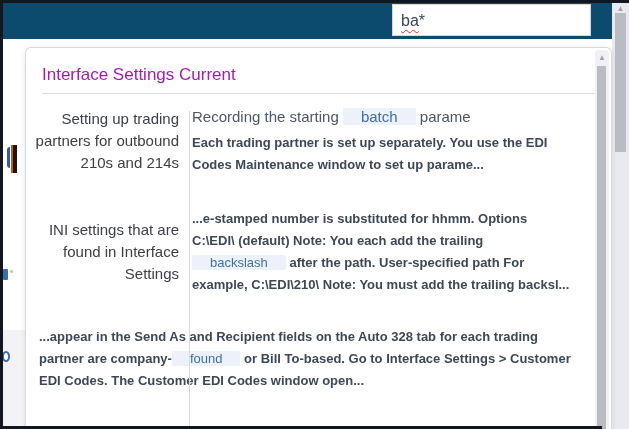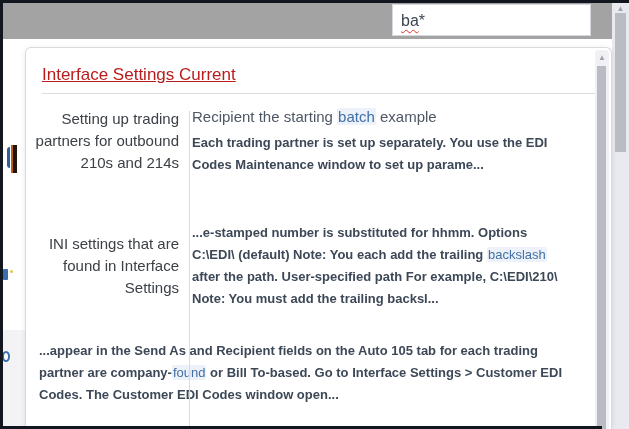--- a/index.html
+++ b/index.html
@@ -7,21 +7,21 @@
     position:relative;width:629px;height:429px;overflow:hidden;
     font-family:"Liberation Sans","DejaVu Sans",sans-serif;
     background:#fff;
   }
   
   .border-top{position:absolute;left:0;top:0;width:629px;height:3px;background:#12161f;z-index:60;}
   .border-left{position:absolute;left:0;top:0;width:3px;height:429px;background:#12161f;z-index:60;}
   .border-bottom{position:absolute;left:0;top:426px;width:602px;height:3px;background:#12161f;z-index:60;}
 
   
-  .topbar{position:absolute;left:3px;top:3px;width:609px;height:36px;background:#a3a3a3;z-index:5;}
+  .topbar{position:absolute;left:3px;top:3px;width:609px;height:36px;background:#0c4a6e;z-index:5;}
   .search-box{
     position:absolute;left:389px;top:1px;width:199px;height:32px;
     background:#ffffff;border:1px solid #d6d7de;
     font-size:16px;color:#3e4552;line-height:32px;padding-left:8px;box-sizing:border-box;
     cursor:text;
   }
   .misspelled{
     text-decoration:underline;text-decoration-style:wavy;
     text-decoration-color:#d9362b;text-decoration-thickness:1px;
     text-underline-offset:3px;
@@ -43,38 +43,38 @@
   .outer-scrollbar .scroll-arrow{margin-top:5px;}
   .outer-thumb{position:absolute;left:3px;top:13px;width:11px;height:139px;background:#b9bcc3;cursor:pointer;}
 
   
   .panel{
     position:absolute;left:25px;top:47px;width:587px;height:382px;
     background:#ffffff;border:1px solid #d9dade;border-bottom:none;
     border-radius:6px 6px 0 0;box-sizing:border-box;
     box-shadow:0 1px 5px rgba(40,40,60,0.10);z-index:20;
   }
-  .panel-title{margin:16px 16px 0;font-size:17px;color:#b91c1c;line-height:22px;text-decoration:underline;}
+  .panel-title{margin:16px 16px 0;font-size:17px;color:#a21caf;line-height:22px;}
   .panel-divider{margin:7px 16px 0;border-bottom:1px solid #dcdce0;height:0;}
 
   .results{position:relative;padding:0 40px 0 0;}
   .results::before{
     content:"";position:absolute;left:163px;top:5px;bottom:-290px;width:1px;background:#dbdbdf;
   }
   .row{display:flex;align-items:center;cursor:pointer;}
   .row:nth-child(1){margin-top:12px;}
-  .row:nth-child(2){margin-top:46px;}
+  .row:nth-child(2){margin-top:32px;}
   .row:nth-child(3){margin-top:30px;}
   .topic{
     flex:0 0 153px;text-align:right;font-size:15px;line-height:22px;color:#3c4147;
   }
   .content{flex:1;padding-left:13px;min-width:0;}
   .result-title{font-size:15px;line-height:22px;color:#4e5764;margin-bottom:4px;}
   .result-snippet{font-size:13px;line-height:22px;color:#3d4857;font-weight:700;}
-  .hl{color:#4170a6;background:#edf1f9;font-weight:400;padding:0 1px;border-radius:2px;}
+  .hl{color:#4170a6;background:#edf1f9;font-weight:400;padding:0 18px;border-radius:2px;}
 
   
   .inner-scrollbar{position:absolute;top:2px;right:2px;bottom:0;width:14px;background:#f1f1f5;border-radius:4px 4px 0 0;}
   .inner-scrollbar .scroll-arrow{margin-top:4px;}
   .inner-thumb{position:absolute;left:2px;top:16px;bottom:0;width:9px;background:#b9bcc3;cursor:pointer;}
 </style>
 </head>
 <body>
 
 <div class="screen">
@@ -95,33 +95,33 @@
   </div>
 
   <div class="panel">
     <div class="panel-title">Interface Settings Current</div>
     <div class="panel-divider"></div>
 
     <div class="results">
         <div class="row">
           <div class="topic">Setting up trading partners for outbound 210s and 214s</div>
           <div class="content">
-            <div class="result-title"><span>Recipient the starting </span><span class="hl">batch</span><span> example</span></div>
+            <div class="result-title"><span>Recording the starting </span><span class="hl">batch</span><span> parame</span></div>
             <div class="result-snippet"><span>Each trading partner is set up separately. You use the EDI Codes Maintenance window to set up parame...</span></div>
           </div>
         </div>
         <div class="row">
           <div class="topic">INI settings that are found in Interface Settings</div>
           <div class="content">
             <div class="result-snippet"><span>...e-stamped number is substituted for hhmm. Options C:\EDI\ (default) Note: You each add the trailing </span><span class="hl">backslash</span><span> after the path. User-specified path For example, C:\EDI\210\ Note: You must add the trailing backsl...</span></div>
           </div>
         </div>
         <div class="row">
           <div class="content">
-            <div class="result-snippet"><span>...appear in the Send As and Recipient fields on the Auto 105 tab for each trading partner are company-</span><span class="hl">found</span><span> or Bill To-based. Go to Interface Settings &gt; Customer EDI Codes. The Customer EDI Codes window open...</span></div>
+            <div class="result-snippet"><span>...appear in the Send As and Recipient fields on the Auto 328 tab for each trading partner are company-</span><span class="hl">found</span><span> or Bill To-based. Go to Interface Settings &gt; Customer EDI Codes. The Customer EDI Codes window open...</span></div>
           </div>
         </div>
       </div>
 
     <div class="inner-scrollbar">
       <span class="scroll-arrow">▲</span>
       <div class="inner-thumb"></div>
     </div>
   </div>
 

